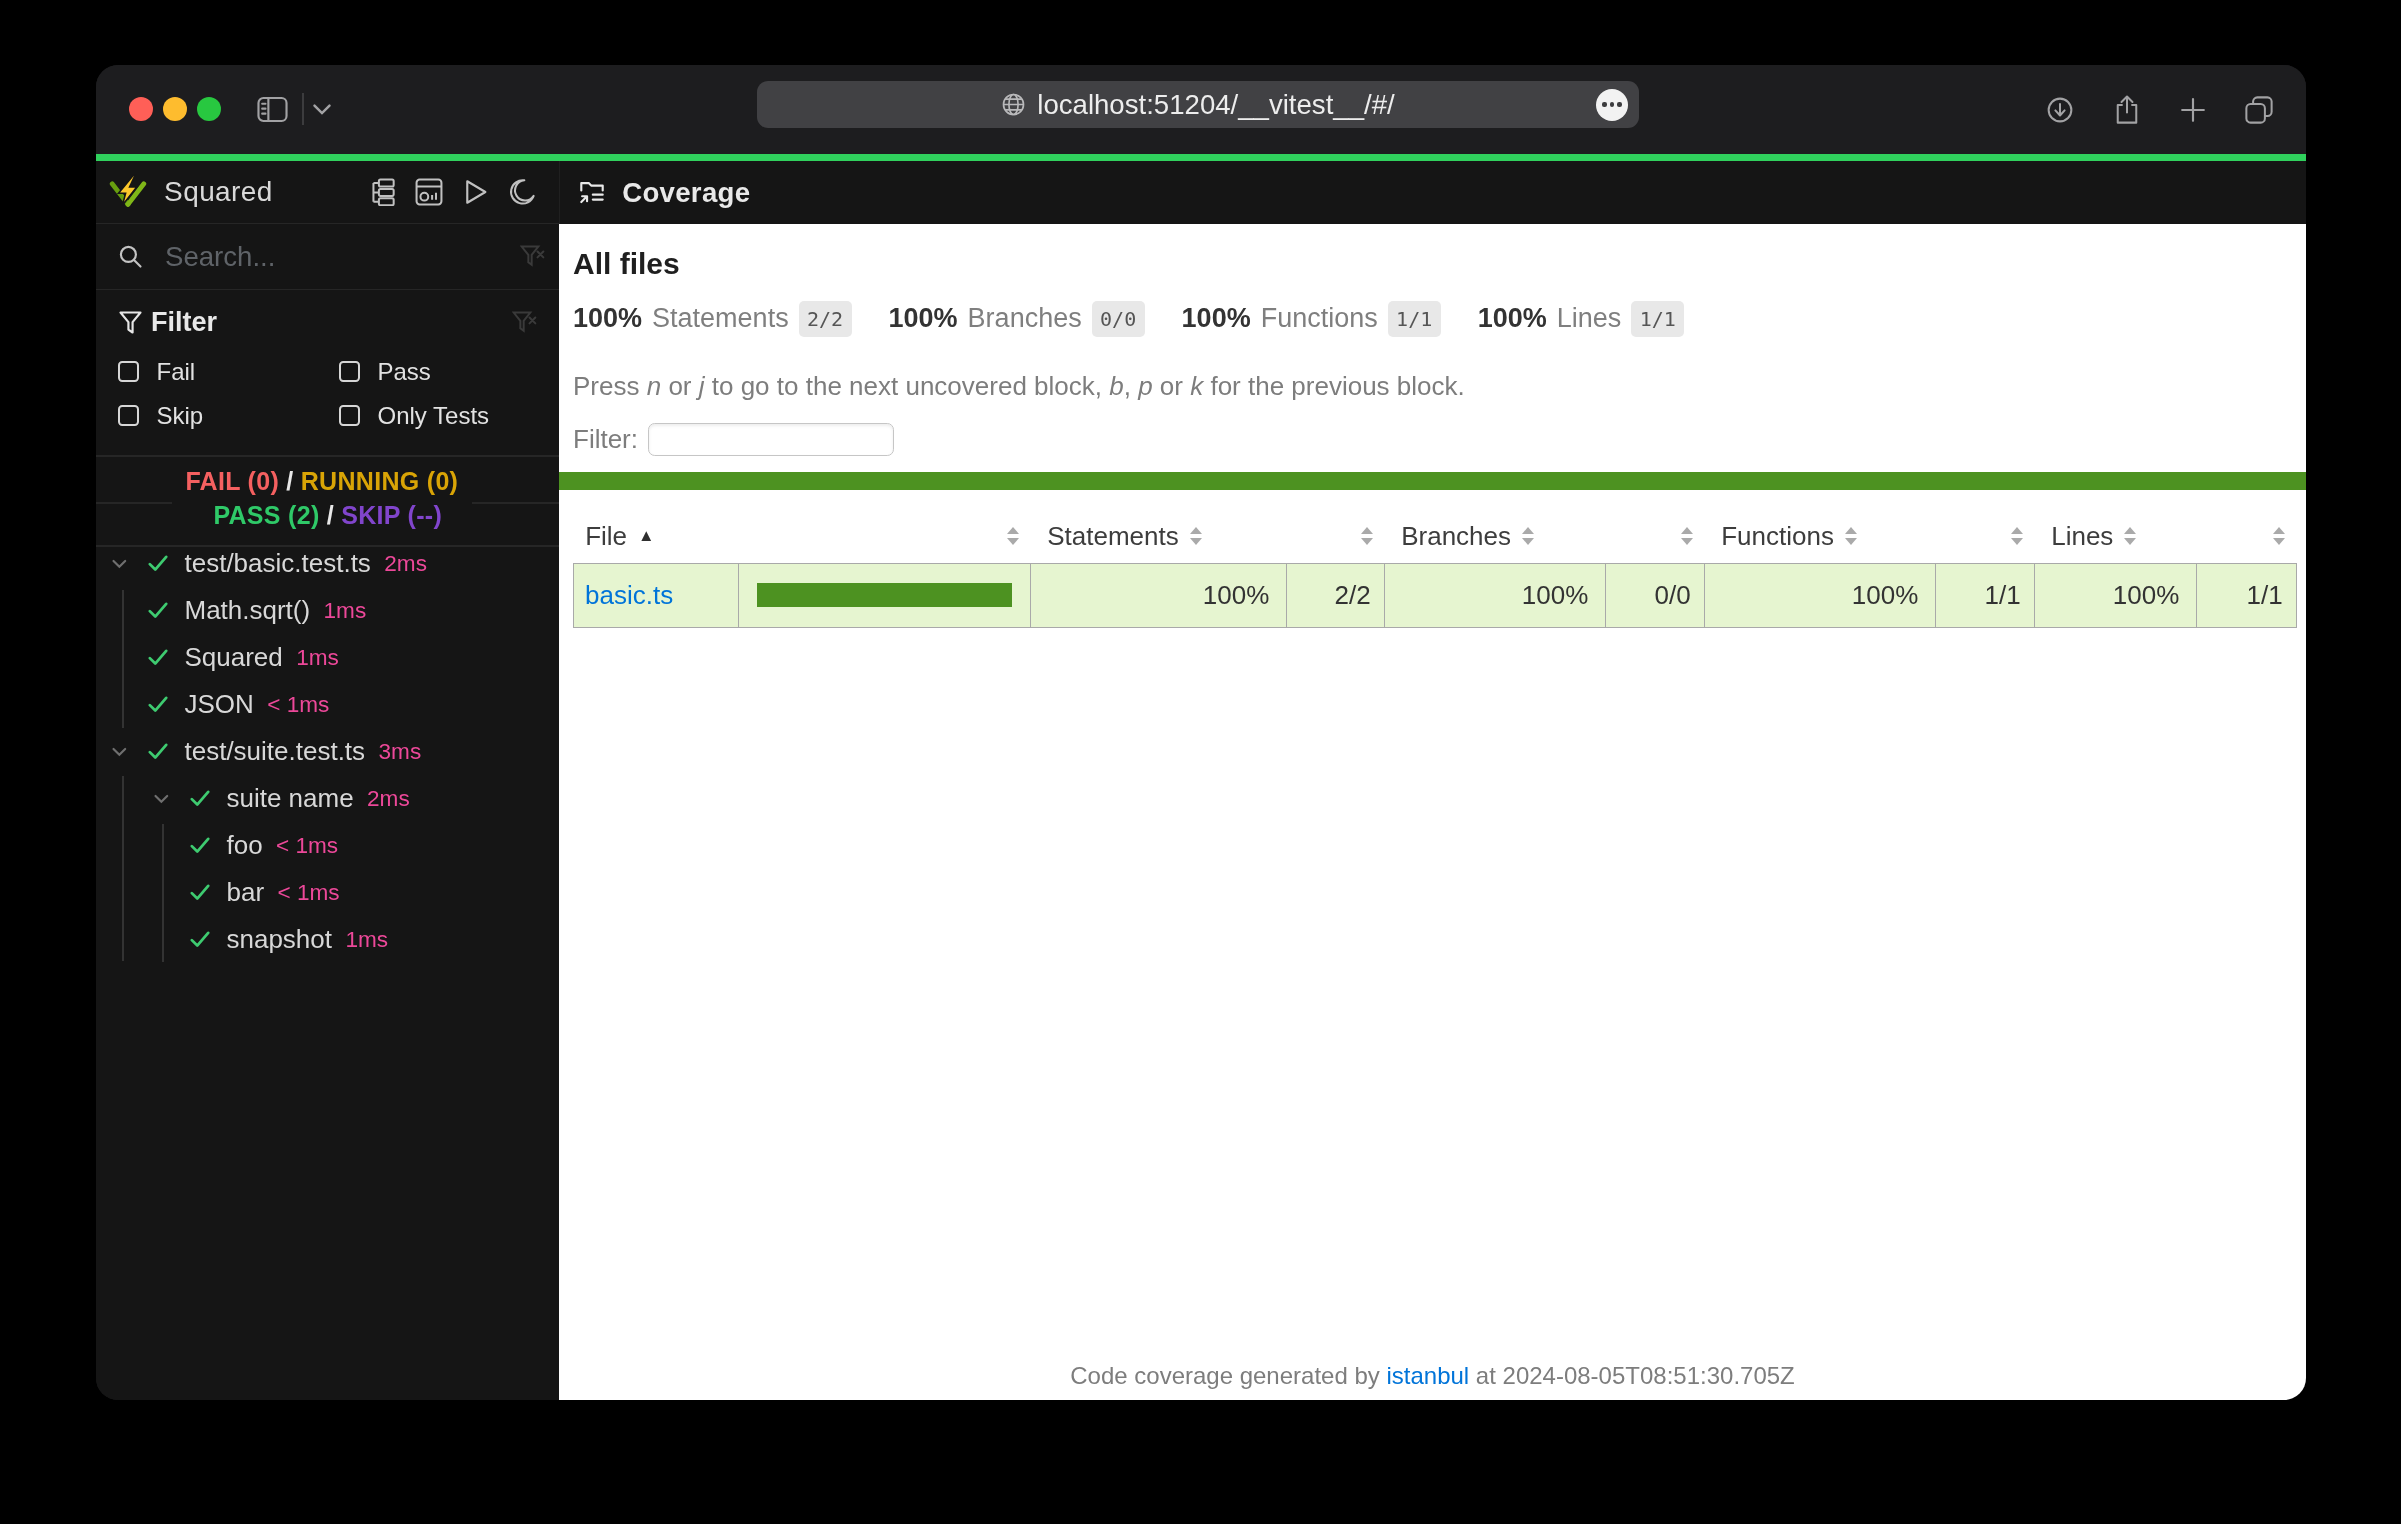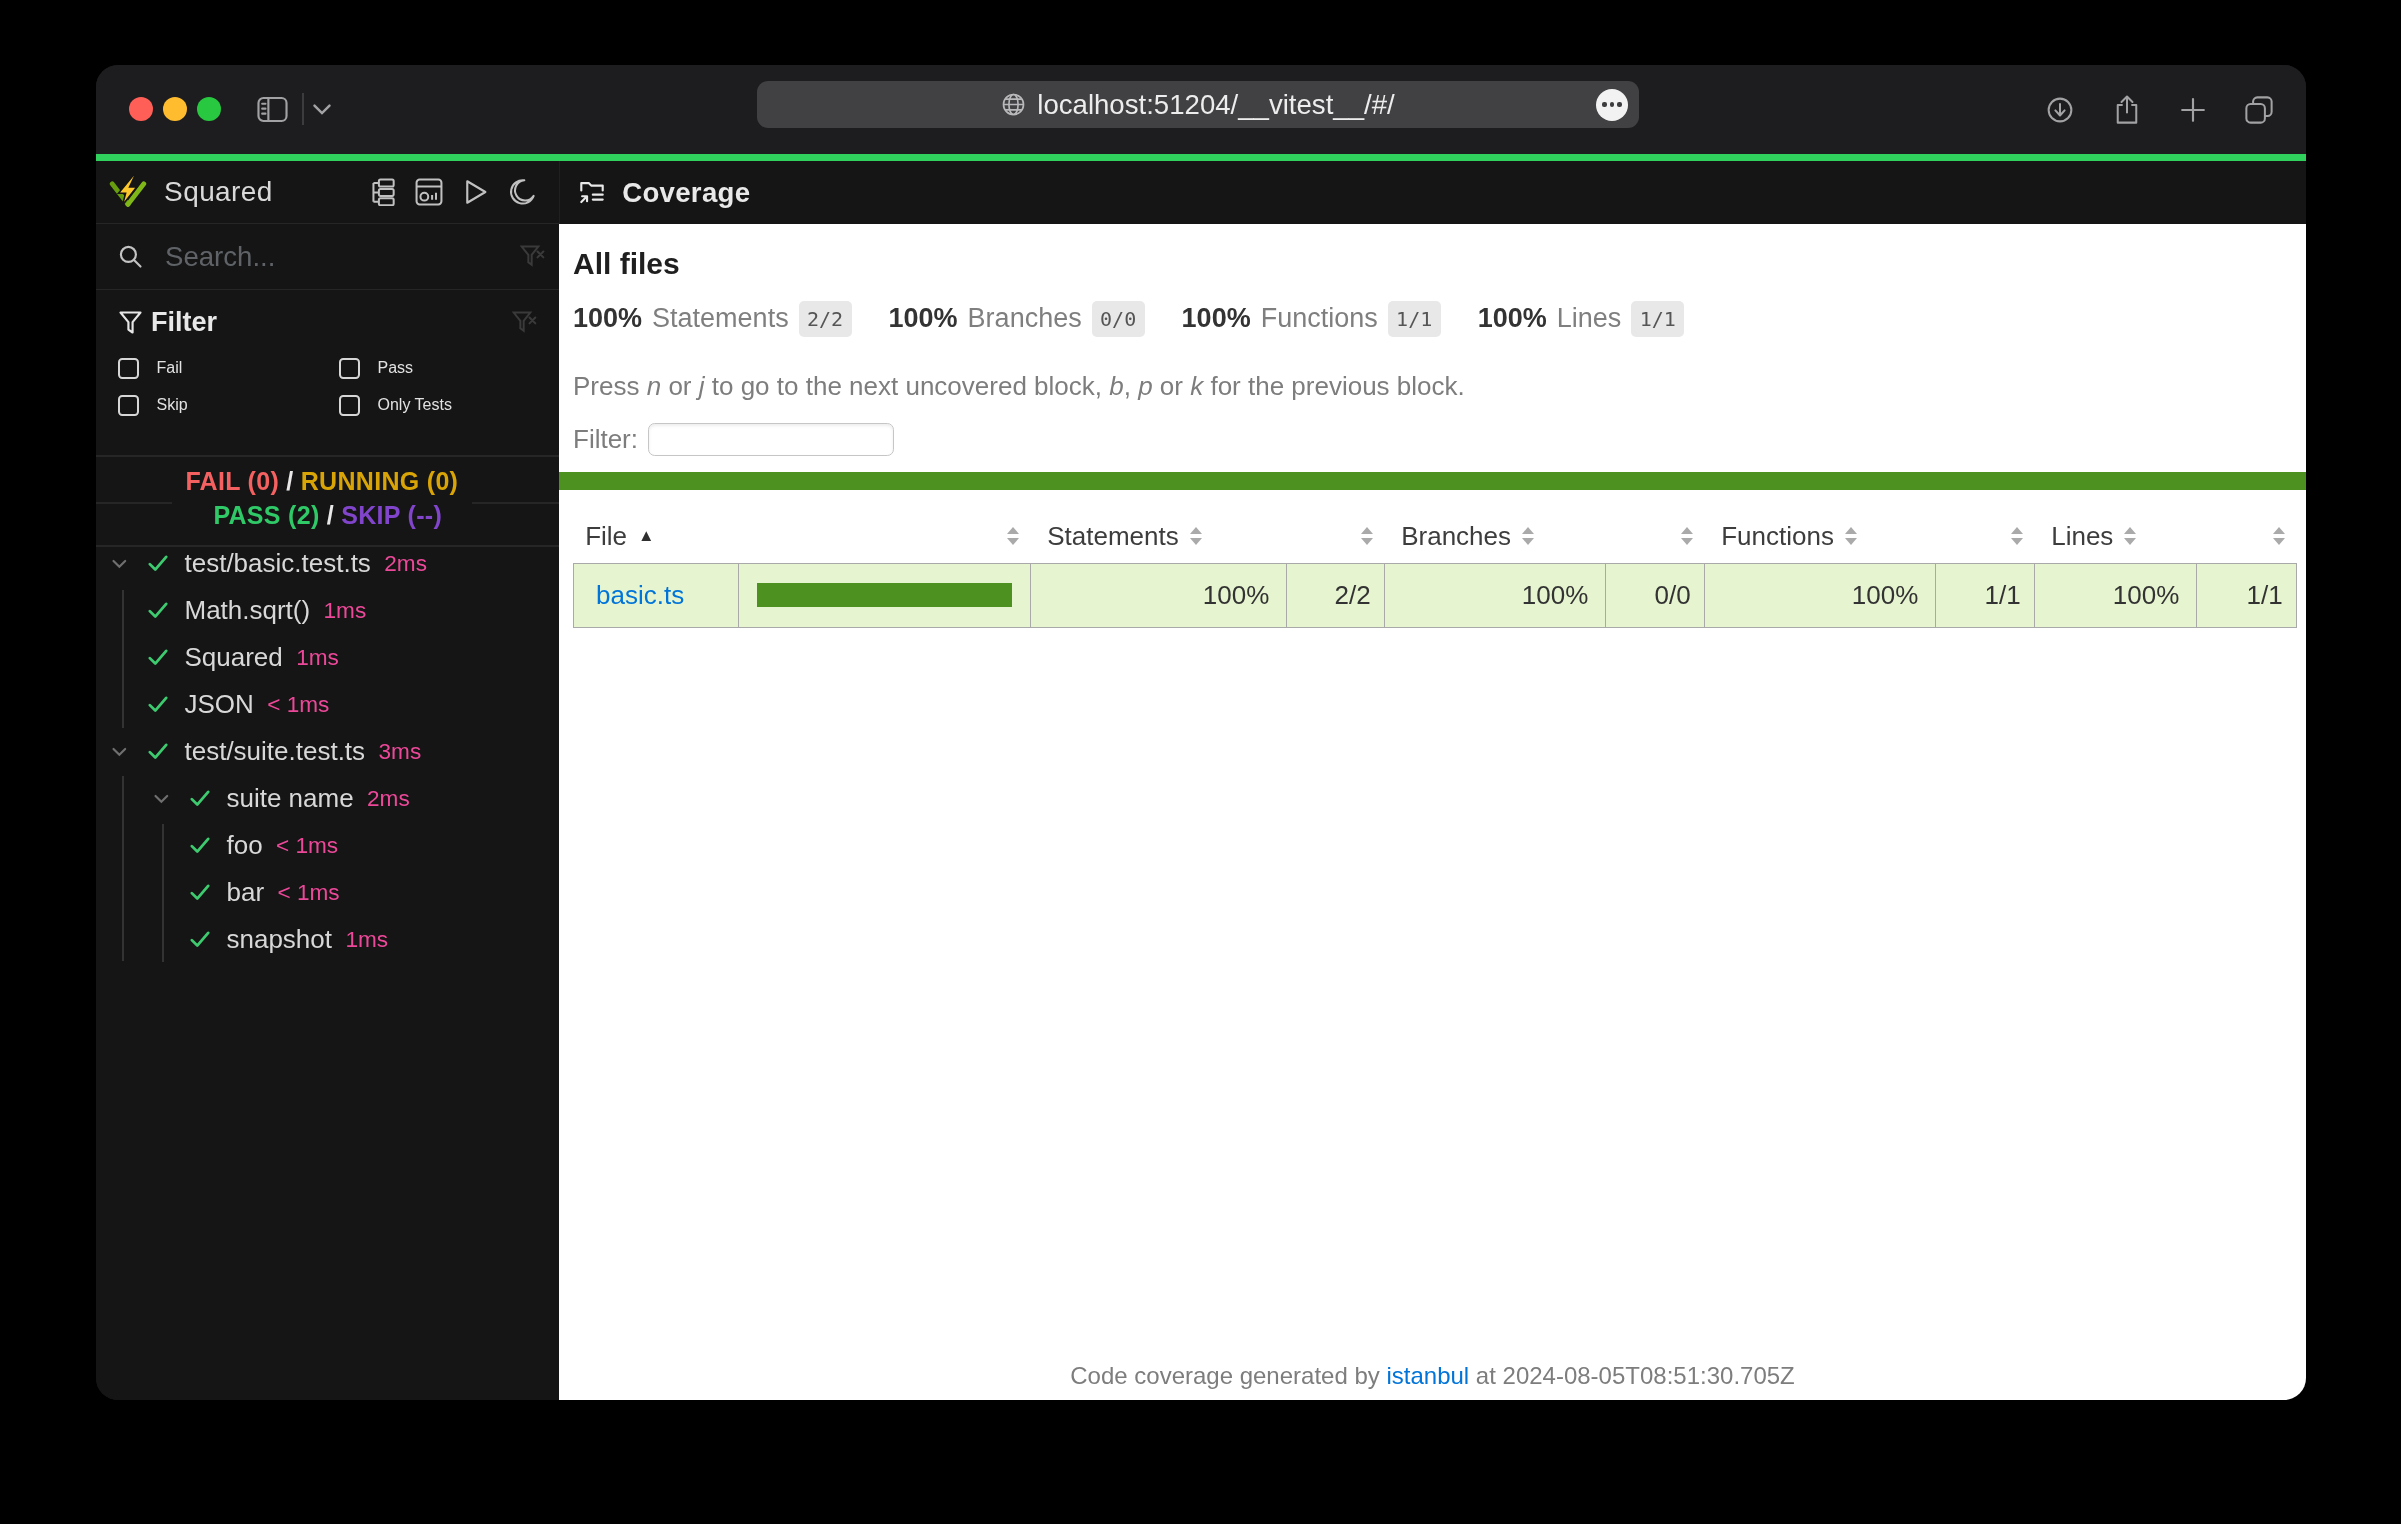--- a/index.html
+++ b/index.html
@@ -39,21 +39,21 @@
                padding:0 22px; border-bottom:1.7px solid #262626; color:#8b8f94; }
   .vt-search input { flex:1; margin-left:22px; background:transparent; border:none; outline:none;
                      font-size:27.6px; color:#d8d8d8; font-family:inherit; }
   .vt-search input::placeholder { color:#5f6368; }
   .dim-icon { color:#3a3a3a; }
 
   .vt-filter { position:absolute; left:0; top:129px; width:100%; height:165px; padding:16.7px 22px 0 22px; }
   .vt-filter-title { display:flex; align-items:center; color:#e8e8e8; }
   .vt-filter-title .t { font-size:27px; font-weight:700; margin-left:8px; }
   .cb-grid { margin-top:20px; display:grid; grid-template-columns:221px 1fr; row-gap:16px; }
-  .cb-item { display:flex; align-items:center; color:#e2e2e2; font-size:16px; }
+  .cb-item { display:flex; align-items:center; color:#e2e2e2; font-size:24px; }
   .cb { width:21px; height:21px; border:2.5px solid #d6d6d6; border-radius:4.2px; margin-right:17.5px; flex:0 0 auto; }
 
   .hr { position:absolute; left:0; width:100%; height:1.7px; background:#262626; }
 
   .status-block { position:absolute; left:76px; top:303px; background:#151515; padding:0 13.4px;
                   font-size:25px; font-weight:600; line-height:34px; white-space:nowrap; letter-spacing:0.3px; }
   .st-fail { color:#f56060; } .st-run { color:#d9a406; } .st-pass { color:#2fc968;margin-left:28px; }
   .st-skip { color:#8145cc; } .st-sep { color:#e8e8e8; }
 
   .tree { position:absolute; left:0; top:379px; width:100%; }
@@ -92,21 +92,21 @@
   table.cov th { height:53px; font-weight:400; color:#3d3d3d; background:#fff; text-align:left; vertical-align:middle; }
   table.cov td { height:64px; background:#e6f5d0; border:1.7px solid #a9a9a9; vertical-align:middle; }
   th .hwrap { display:flex; align-items:center; gap:11px; padding-left:16.7px; }
   th.hfile .hwrap { padding-left:11.7px; }
   th .sortright { display:flex; justify-content:flex-end; padding-right:11.7px; }
   .sorter { display:inline-flex; flex-direction:column; gap:4.2px; }
   .sorter i { display:block; width:0; height:0; border-left:6.7px solid transparent; border-right:6.7px solid transparent; }
   .sorter .up { border-bottom:7.5px solid #aaa; }
   .sorter .dn { border-top:7.5px solid #aaa; }
   .sort-ind { font-size:16.7px; color:#2f2f2f; }
-  td.cfile { padding-left:22px;margin-top:44px; }
+  td.cfile { padding-left:11px;margin-top:44px; }
   td.cfile a { color:#0074d9; text-decoration:none; }
   td.cpct { text-align:right; padding-right:16.7px; }
   td.cfrac { text-align:right; padding-right:13.4px; }
   .coverfill { width:255px; height:23.4px; background:#4d9221; margin-left:18.4px; }
 
   .cfooter { position:absolute; left:0; right:0; top:1138px; text-align:center; font-size:24px; color:#7d7d7d; }
   .cfooter a { color:#0074d9; text-decoration:none; }
 
   svg { display:block; }
 </style>

